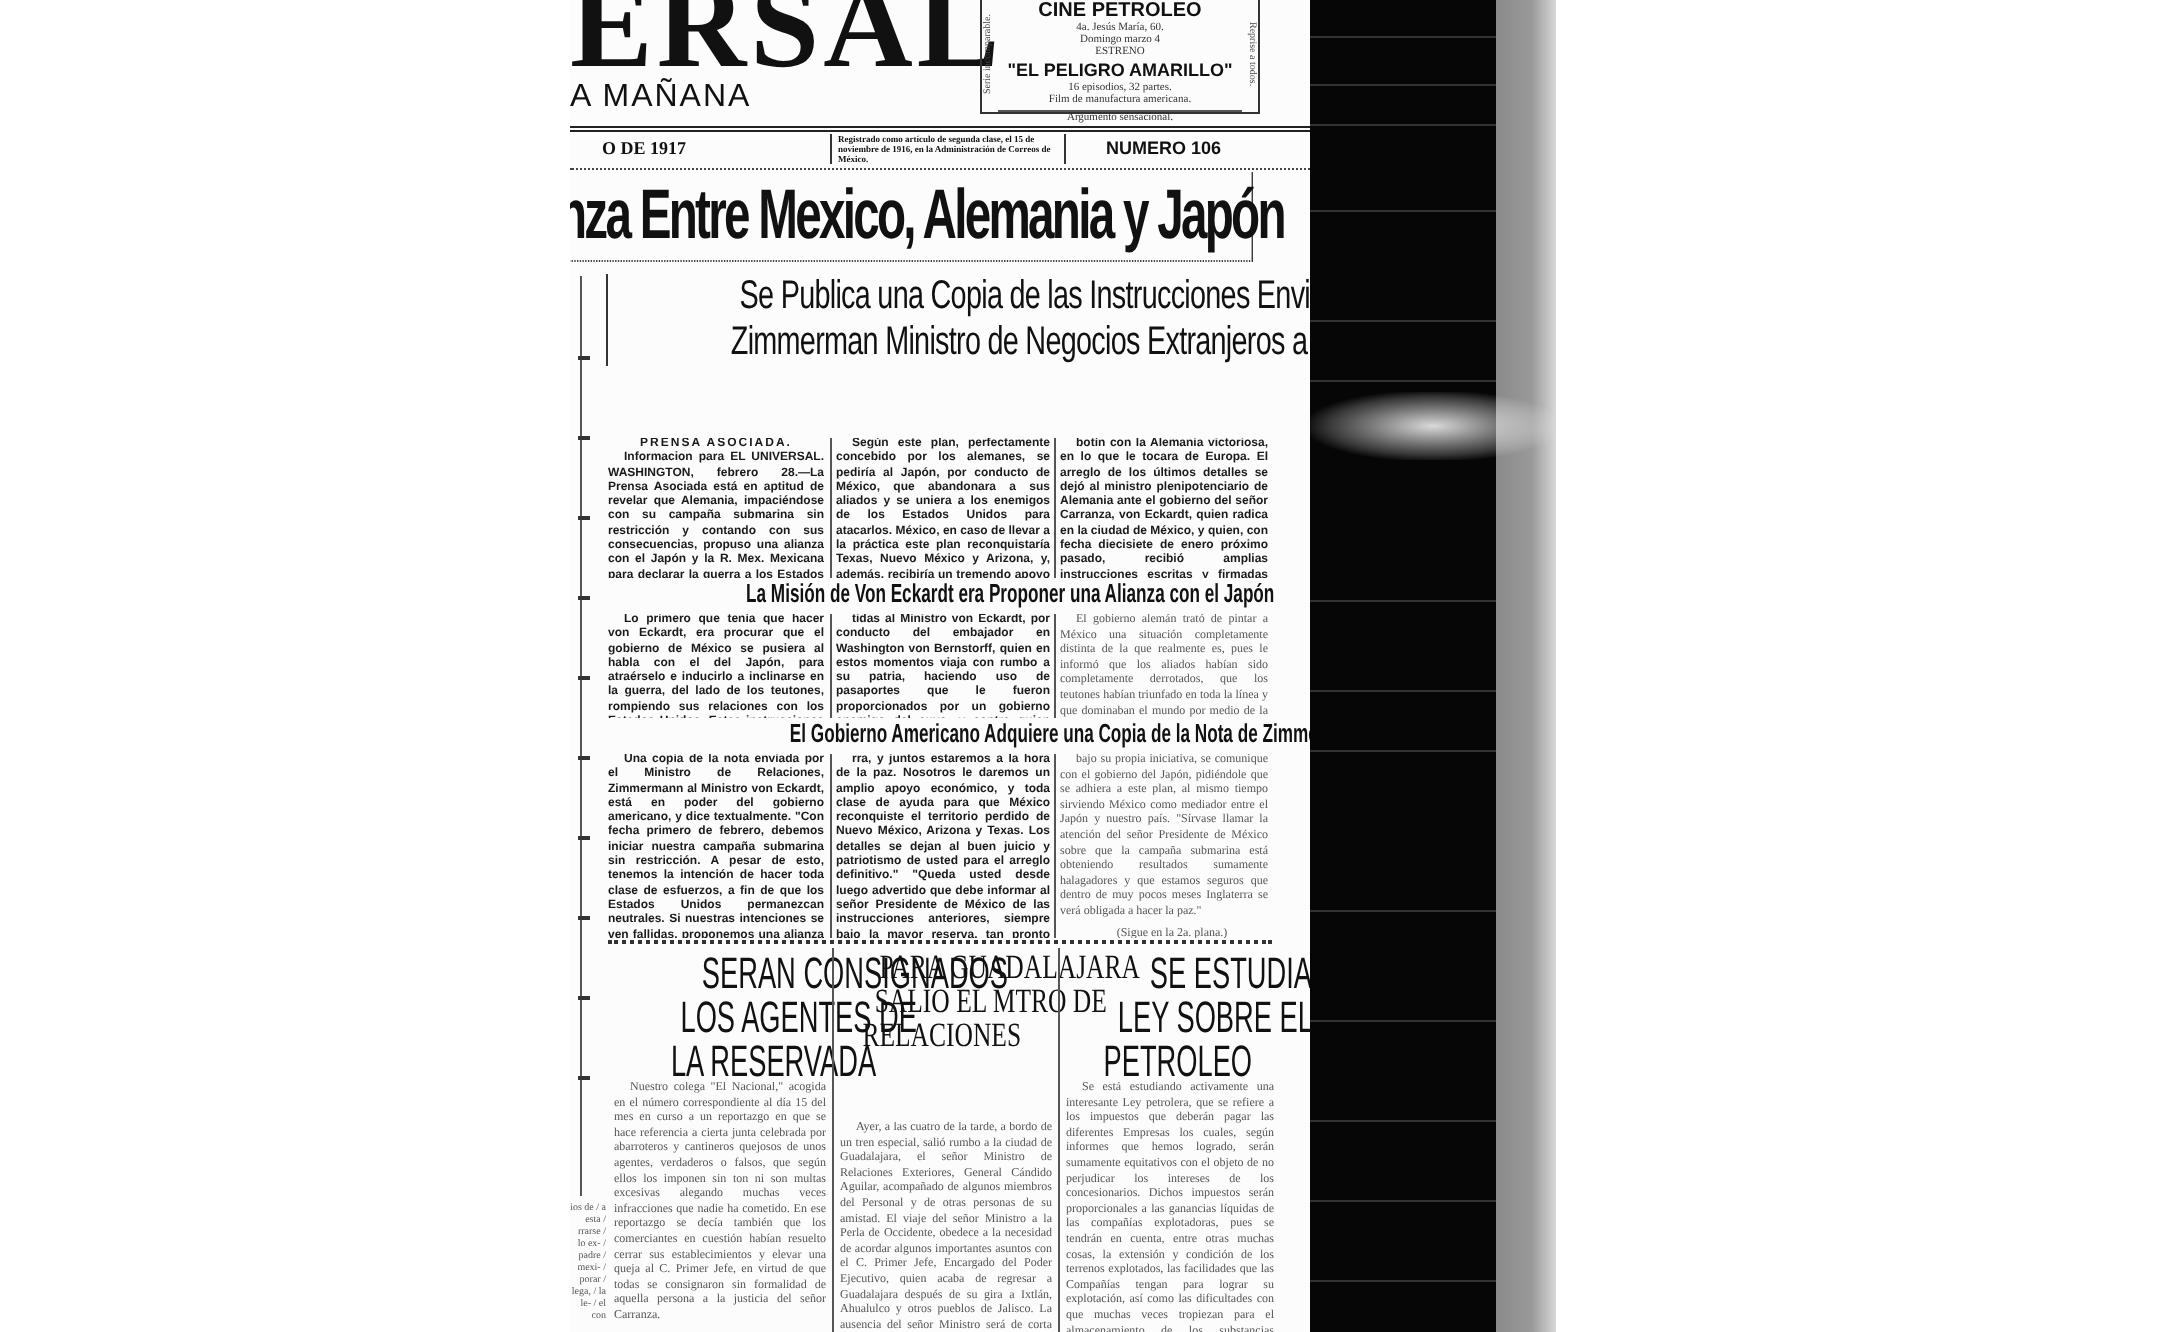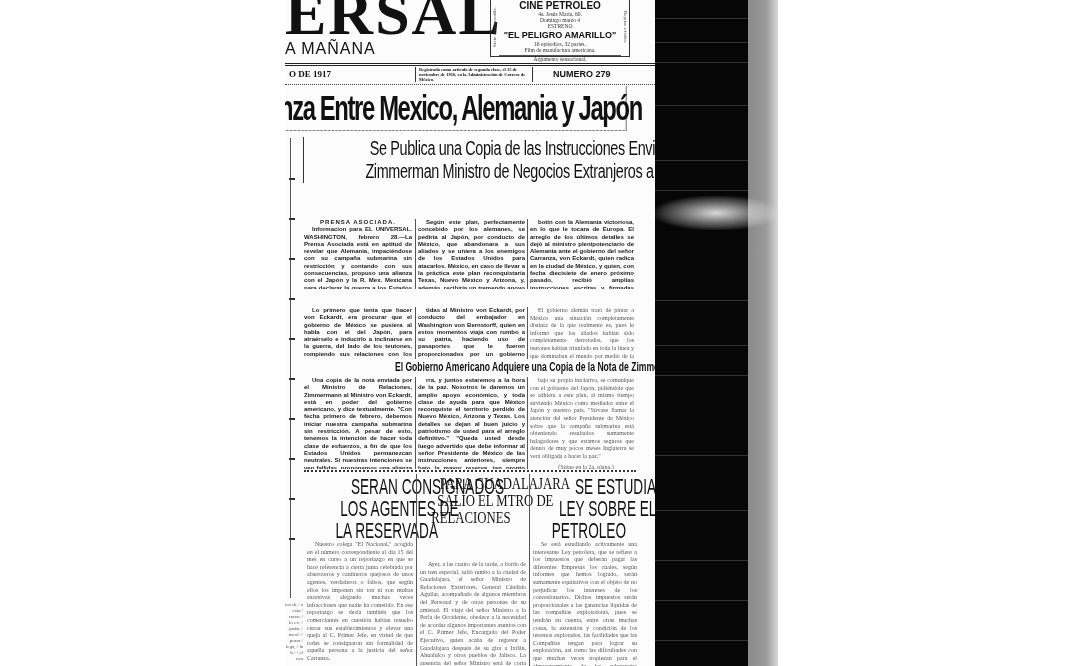--- a/index.html
+++ b/index.html
@@ -13,21 +13,21 @@
   .mast{position:absolute;left:0;top:-18px;font-family:"Liberation Serif",serif;font-weight:bold;font-size:62px;letter-spacing:2px;color:#111;line-height:1;}
   .mast-sub{position:absolute;left:0;top:40px;font-family:"Liberation Sans",sans-serif;font-size:16px;letter-spacing:1px;}
   .adbox{position:absolute;left:205px;top:0;width:138px;height:56px;border:1px solid #333;border-top:none;font-size:6px;text-align:center;}
   .adbox .ad-title{font-family:"Liberation Sans",sans-serif;font-weight:bold;font-size:10px;margin-top:0px;}
   .adbox .ad-line{font-size:5.5px;line-height:6px;color:#333;}
   .adbox .ad-film{font-family:"Liberation Sans",sans-serif;font-weight:bold;font-size:9px;margin:1px 0;}
   .adbox .side{position:absolute;top:2px;width:8px;height:50px;font-size:5px;writing-mode:vertical-rl;color:#444;}
   .adbox .side.l{left:1px;transform:rotate(180deg);} .adbox .side.r{right:1px;}
 
   .dateline{position:absolute;left:0;top:63px;width:370px;height:18px;border-top:3px double #222;border-bottom:1px dotted #444;font-size:9px;font-weight:bold;}
-  .dateline .date{position:absolute;left:4px;top:3px;text-align:center;}
+  .dateline .date{position:absolute;left:16px;top:3px;text-align:center;}
   .dateline .reg{position:absolute;left:130px;top:1px;width:110px;font-size:4.5px;line-height:5px;font-weight:bold;border-left:1px solid #333;border-right:1px solid #333;padding:0 3px;}
   .dateline .num{position:absolute;left:268px;top:3px;font-family:"Liberation Sans",sans-serif;font-size:9px;}
 
   .headline{position:absolute;left:-6px;top:86px;width:345px;height:44px;border-right:1px solid #333;border-bottom:1px dotted #444;font-family:"Liberation Sans",sans-serif;font-weight:bold;font-size:35px;letter-spacing:-2px;transform:scaleX(0.68);transform-origin:left top;white-space:nowrap;line-height:44px;width:510px;}
   .deck{position:absolute;left:18px;top:137px;width:330px;text-align:center;font-family:"Liberation Sans",sans-serif;font-size:20px;line-height:23px;letter-spacing:-0.5px;border-left:1px solid #333;}
   .deck span{display:inline-block;transform:scaleX(0.72);transform-origin:center;white-space:nowrap;}
 
   .leftbar{position:absolute;left:5px;top:138px;width:3px;height:460px;border-left:1px solid #555;}
   .leftbar .tick{position:absolute;left:-2px;width:6px;height:2px;background:#333;}
 
@@ -85,21 +85,21 @@
     <div class="ad-line">ESTRENO</div>
     <div class="ad-film">"EL PELIGRO AMARILLO"</div>
     <div class="ad-line">16 episodios, 32 partes.</div>
     <div class="ad-line">Film de manufactura americana.</div>
     <div class="ad-line" style="border-top:1px solid #555;margin:2px 8px 0;">Argumento sensacional.</div>
   </div>
 
   <div class="dateline">
     <span class="date">O DE 1917</span>
     <span class="reg">Registrado como artículo de segunda clase, el 15 de noviembre de 1916, en la Administración de Correos de México.</span>
-    <span class="num">NUMERO 279</span>
+    <span class="num">NUMERO 106</span>
   </div>
 
   <div class="headline">nza Entre Mexico, Alemania y Japón</div>
 
   <div class="leftbar">
     <div class="tick" style="top:40px"></div>
       <div class="tick" style="top:80px"></div>
     <div class="tick" style="top:120px"></div>
       <div class="tick" style="top:160px"></div>
     <div class="tick" style="top:200px"></div>
@@ -121,20 +121,21 @@
   </div>
   <div class="rule-v" style="left:130px;top:219px;height:70px;"></div>
   <div class="col" style="left:133px;top:219px;width:107px;height:70px;">
     <p>Según este plan, perfectamente concebido por los alemanes, se pediría al Japón, por conducto de México, que abandonara a sus aliados y se uniera a los enemigos de los Estados Unidos para atacarlos. México, en caso de llevar a la práctica este plan reconquistaría Texas, Nuevo México y Arizona, y, además, recibiría un tremendo apoyo financiero, repartiendo, al mismo tiempo, el</p>
   </div>
   <div class="rule-v" style="left:242px;top:219px;height:70px;"></div>
   <div class="col" style="left:245px;top:219px;width:104px;height:70px;">
     <p>botín con la Alemania victoriosa, en lo que le tocara de Europa. El arreglo de los últimos detalles se dejó al ministro plenipotenciario de Alemania ante el gobierno del señor Carranza, von Eckardt, quien radica en la ciudad de México, y quien, con fecha diecisiete de enero próximo pasado, recibió amplias instrucciones escritas y firmadas por el ministro de Relaciones Exteriores de Alemania, Zimmermann, en una nota particular.</p>
   </div>
 
+  <div class="subhead" style="top:289px;"><span>La Misión de Von Eckardt era Proponer una Alianza con el Japón</span></div>
   <div class="col" style="left:19px;top:307px;width:108px;height:52px;">
     <p>Lo primero que tenía que hacer von Eckardt, era procurar que el gobierno de México se pusiera al habla con el del Japón, para atraérselo e inducirlo a inclinarse en la guerra, del lado de los teutones, rompiendo sus relaciones con los Estados Unidos. Estas instrucciones fueron transmi-</p>
   </div>
   <div class="rule-v" style="left:130px;top:307px;height:52px;"></div>
   <div class="col" style="left:133px;top:307px;width:107px;height:52px;">
     <p>tidas al Ministro von Eckardt, por conducto del embajador en Washington von Bernstorff, quien en estos momentos viaja con rumbo a su patria, haciendo uso de pasaportes que le fueron proporcionados por un gobierno enemigo del suyo, y contra quien conspira.</p>
   </div>
   <div class="rule-v" style="left:242px;top:307px;height:52px;"></div>
   <div class="col light" style="left:245px;top:307px;width:104px;height:52px;">
     <p>El gobierno alemán trató de pintar a México una situación completamente distinta de la que realmente es, pues le informó que los aliados habían sido completamente derrotados, que los teutones habían triunfado en toda la línea y que dominaban el mundo por medio de la campaña submarina sin restricciones.</p>

